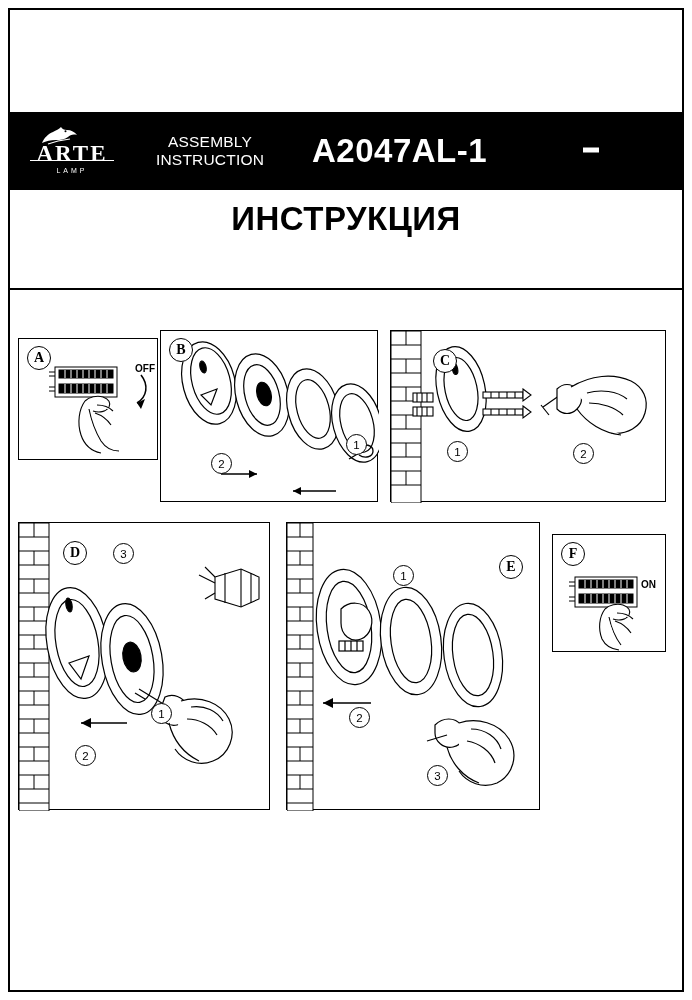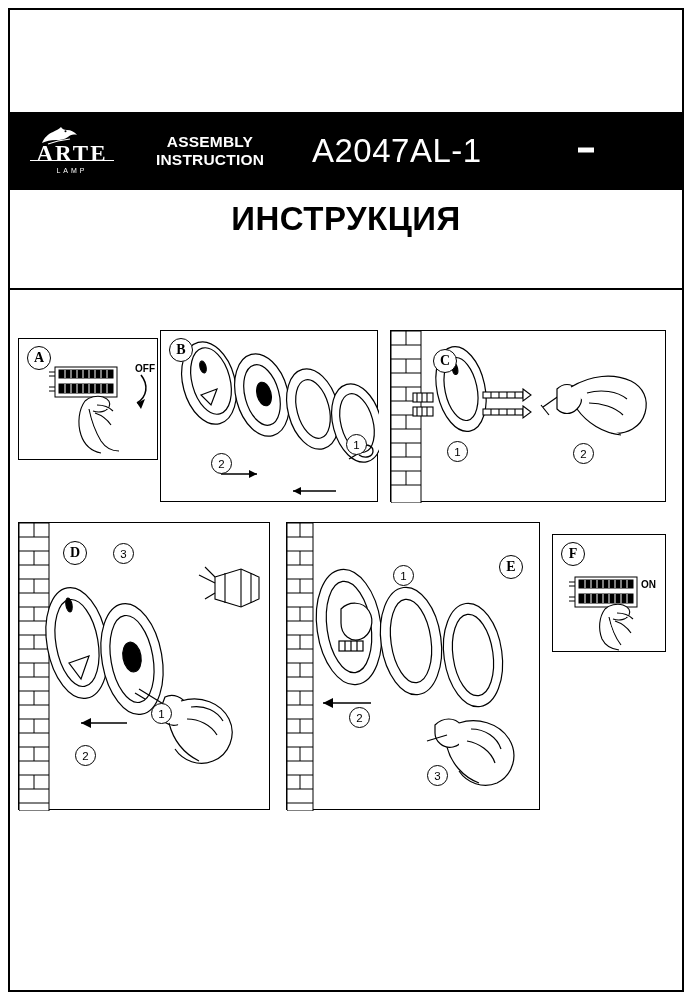--- a/index.html
+++ b/index.html
@@ -75,29 +75,29 @@
     left: 22px;
     right: 22px;
     top: 40px;
     height: 1px;
     background: #fff;
   }
   .assembly {
     width: 148px;
     text-align: center;
     font-size: 15.5px;
-    font-weight: 700;
+    font-weight: 400;
     line-height: 1.18;
     letter-spacing: .2px;
   }
   .model {
     flex: 0 0 auto;
     margin-left: 28px;
     font-size: 33px;
-    font-weight: 400;
+    font-weight: 700;
     letter-spacing: .5px;
   }
   .ce {
     margin-left: 22px;
     display: flex;
     align-items: center;
   }
 
   
   .ru-title {

